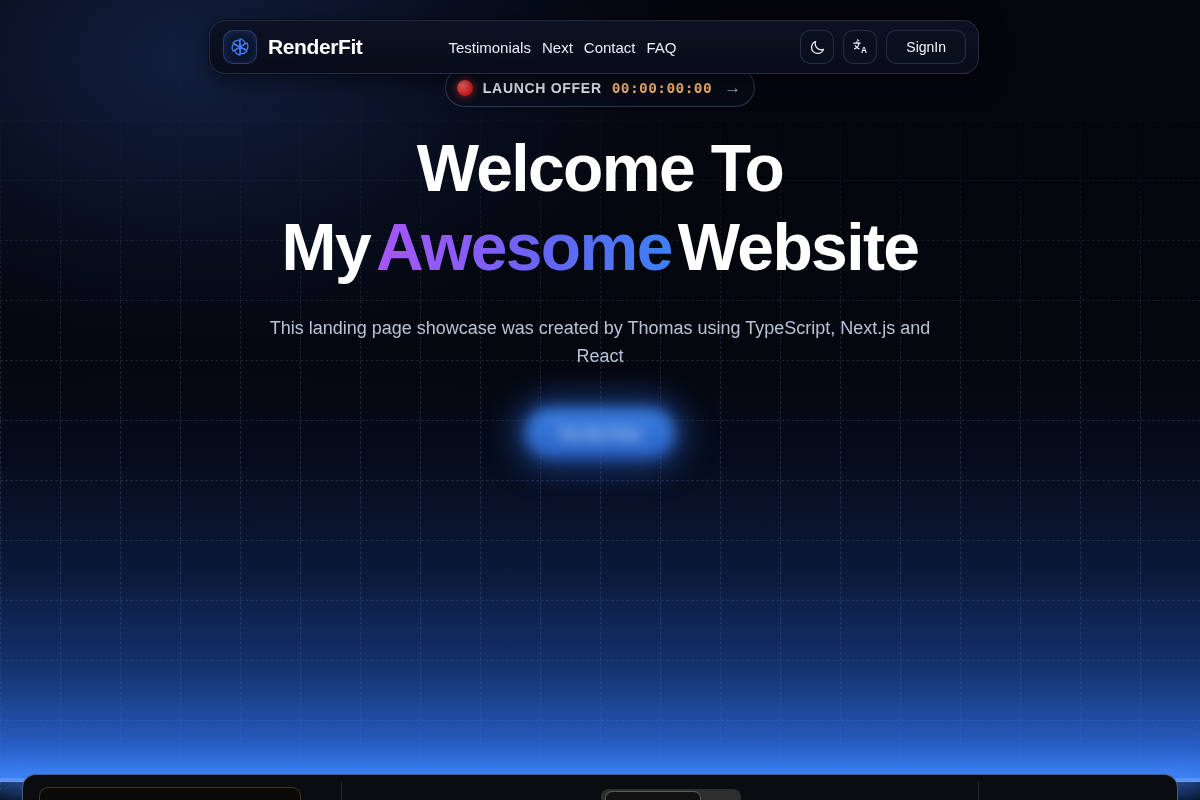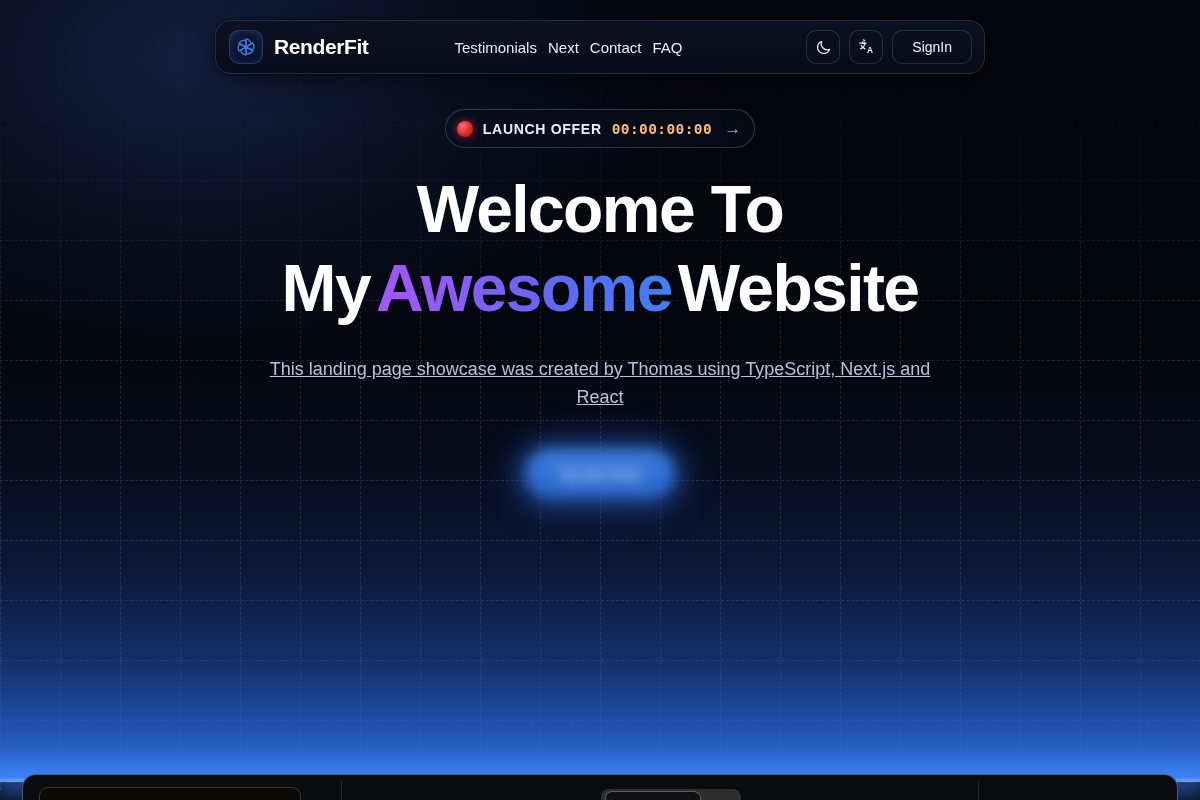--- a/index.html
+++ b/index.html
@@ -68,21 +68,21 @@
     position:absolute; left:0; bottom:18px;
     width:1200px; height:4px;
     background:linear-gradient(to bottom, rgba(90,150,255,0.55), rgba(116,170,255,1));
     box-shadow:0 0 22px 6px rgba(70,140,255,0.70), 0 0 46px 14px rgba(50,115,235,0.38);
     z-index:3;
     pointer-events:none;
   }
 
   
   .header {
-    position:absolute; left:215px; top:20px;
+    position:absolute; left:209px; top:20px;
     width:770px; height:54px;
     z-index:20;
     display:flex; align-items:center;
     background:linear-gradient(180deg, rgba(13,18,35,0.96), rgba(8,12,25,0.97));
     border:1px solid rgba(92,112,160,0.30);
     border-radius:16px;
     box-shadow:0 0 0 1px rgba(0,0,0,0.35), 0 6px 26px rgba(0,0,0,0.55);
   }
   .brand {
     display:flex; align-items:center; gap:11px;
@@ -133,21 +133,21 @@
   .hero {
     position:absolute; left:0; top:0;
     width:1200px; height:800px;
     z-index:10;
     display:flex; flex-direction:column; align-items:center;
     pointer-events:none;
   }
   .hero > * { pointer-events:auto; }
 
   .offer-badge {
-    margin-top:109px;
+    margin-top:68px;
     height:39px; padding:0 13px 0 11px;
     display:flex; align-items:center; gap:10px;
     border:1px solid rgba(120,140,190,0.34);
     border-radius:20px;
     background:rgba(10,15,30,0.55);
     cursor:pointer;
   }
   .offer-dot {
     width:16px; height:16px; border-radius:50%;
     background:radial-gradient(circle at 36% 32%, #ff6e6e, #d62020 62%, #a81414);
@@ -176,21 +176,20 @@
     -webkit-background-clip:text; background-clip:text;
     -webkit-text-fill-color:transparent; color:transparent;
     padding:0 6px;
   }
 
   .subtitle {
     margin-top:34px;
     width:700px; text-align:center;
     font-size:18px; line-height:28px;
     color:#b9c3d8;
-    text-decoration:underline;
   }
 
   .cta-wrap {
     margin-top:38px;
     position:relative;
     width:150px; height:50px;
     filter:blur(7px);
   }
   .cta-btn {
     position:absolute; inset:0;

